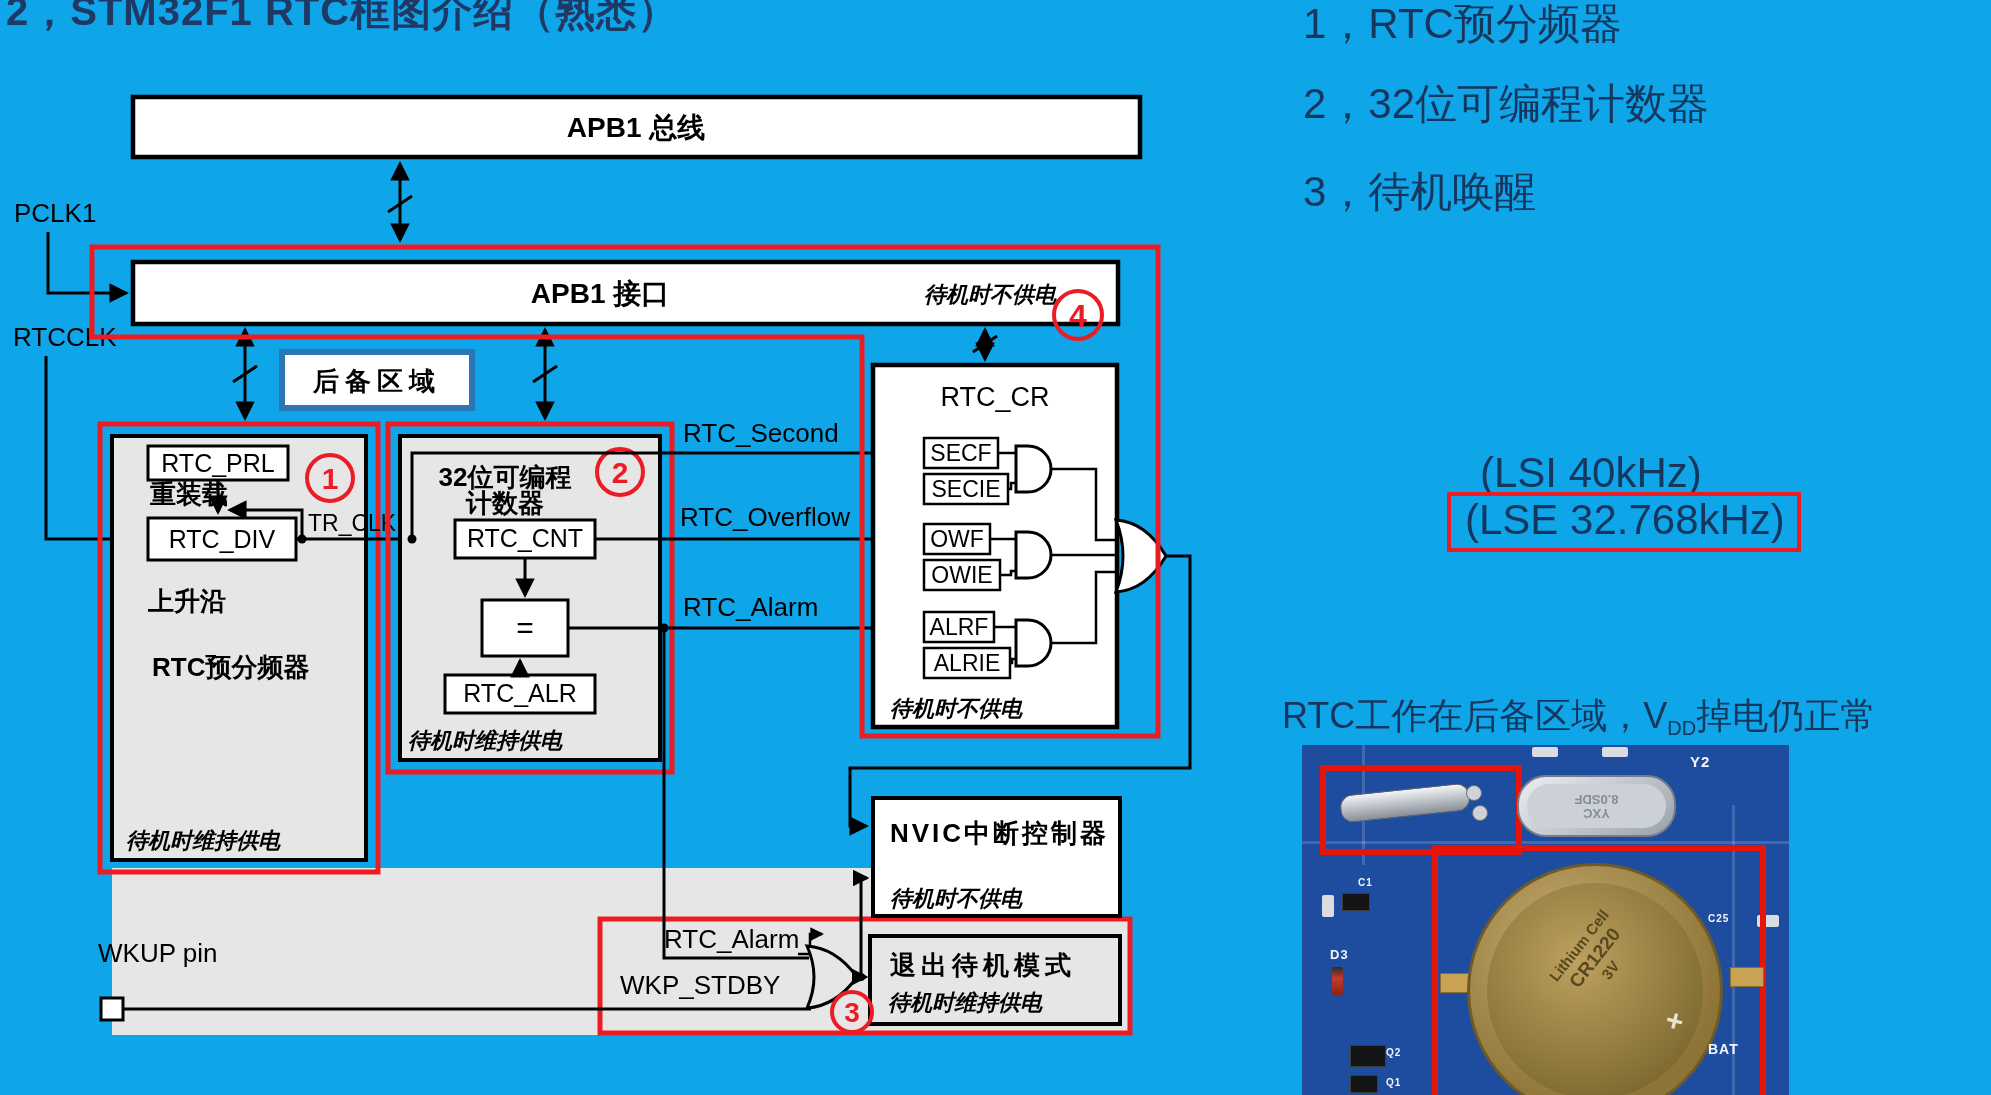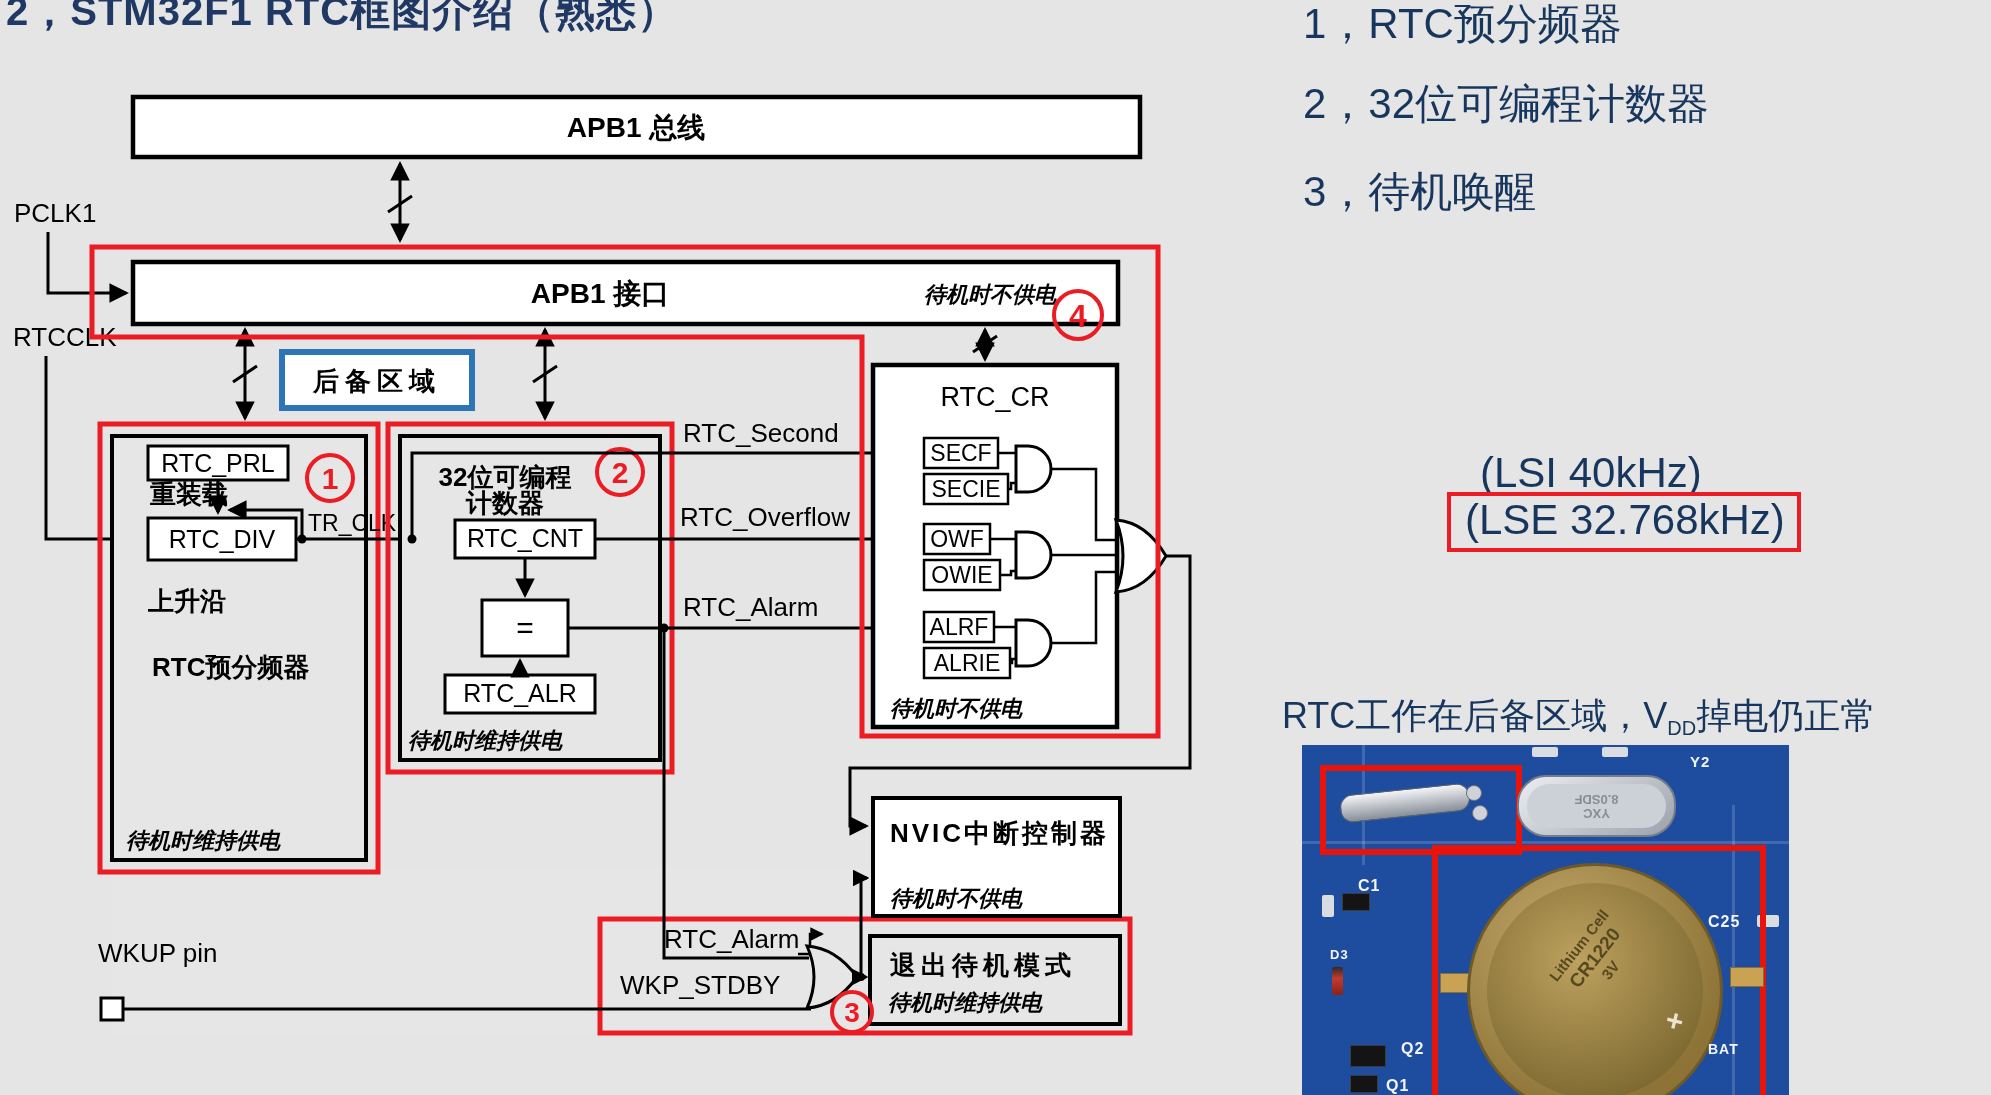--- a/index.html
+++ b/index.html
@@ -1,37 +1,37 @@
 <!DOCTYPE html>
 <html><head>
 <meta charset="utf-8">
 <style>
   html,body{margin:0;padding:0;background:#ffffff;}
-  .stage{position:relative;width:1991px;height:1095px;overflow:hidden;background:#e5e5e5;
+  .stage{position:relative;width:1991px;height:1095px;overflow:hidden;background:#0ea5e9;
          font-family:"Liberation Sans",sans-serif;}
   .page-title{position:absolute;top:-16px;left:6px;font-size:40px;font-weight:bold;color:#1f3864;
               letter-spacing:1px;white-space:nowrap;}
   svg text{font-family:"Liberation Sans",sans-serif;fill:#000;}
   .t-box{font-size:25px;}
   .t-buslbl{font-size:28px;font-weight:bold;}
   .t-cn{font-size:26px;font-weight:bold;}
   .t-sig{font-size:26px;}
   .t-it{font-size:22px;font-style:italic;font-weight:bold;}
   .t-flag{font-size:23px;}
   .t-mark{font-weight:bold;fill:#ec1c24;}
   .note-item{position:absolute;left:1303px;font-size:42px;color:#17365d;white-space:nowrap;}
   .clock-line{position:absolute;font-size:42px;color:#17365d;white-space:nowrap;}
   .lse-box{border:4px solid #ec1c24;padding:0px 12px 4px 14px;display:inline-block;}
   .backup-note{position:absolute;left:1282px;top:692px;font-size:36px;color:#17365d;white-space:nowrap;}
   .backup-note .subsc{font-size:20px;vertical-align:-7px;}
   
   .photo{position:absolute;left:1302px;top:745px;width:487px;height:350px;background:#1e4da0;overflow:hidden;}
   .photo .trace{position:absolute;background:rgba(255,255,255,0.16);}
   .photo .pad{position:absolute;background:#d9dde2;border-radius:2px;}
-  .photo .lbl{position:absolute;color:#f2f4f7;font-size:16px;font-weight:bold;letter-spacing:1px;}
+  .photo .lbl{position:absolute;color:#f2f4f7;font-size:10px;font-weight:bold;letter-spacing:1px;}
   .redbox{position:absolute;border:6px solid #e8140c;}
   .crystal-cyl{position:absolute;left:14px;top:18px;width:128px;height:26px;border-radius:13px;
                background:linear-gradient(#f4f5f7,#878e98);border:1px solid #5c626b;transform:rotate(-6deg);}
   .crystal-leg{position:absolute;width:14px;height:14px;border-radius:50%;background:#cfd3d9;border:1px solid #6a6f77;}
   .y2-oval{position:absolute;left:215px;top:30px;width:155px;height:58px;border-radius:29px;
            background:linear-gradient(145deg,#eceef1,#9aa1ab);border:2px solid #767d88;}
   .y2-inner{position:absolute;left:8px;top:7px;right:8px;bottom:7px;border-radius:22px;background:#ccd1d8;
             display:flex;flex-direction:column;align-items:center;justify-content:center;transform:rotate(180deg);
             color:#878d97;font-size:13px;font-weight:bold;line-height:14px;}
   .battery{position:absolute;left:165px;top:118px;width:250px;height:250px;border-radius:50%;
@@ -251,19 +251,19 @@
         <div style="font-size:15px;">Lithium Cell</div>
         <div style="font-size:19px;">CR1220</div>
         <div style="font-size:15px;">3V</div>
       </div>
       <div class="battery-plus">+</div>
     </div>
 
     <div class="lbl" style="left:56px;top:132px;">C1</div>
     <div class="lbl" style="left:28px;top:202px;font-size:13px;">D3</div>
     <div class="diode"></div>
-    <div class="lbl" style="left:84px;top:295px;margin-left:15px;">Q2</div>
+    <div class="lbl" style="left:84px;top:302px;">Q2</div>
     <div class="lbl" style="left:84px;top:332px;">Q1</div>
     <div class="lbl" style="left:406px;top:168px;">C25</div>
     <div class="lbl" style="left:406px;top:296px;font-size:14px;">BAT</div>
   </div>
 
 </div>
 
 </body></html>

